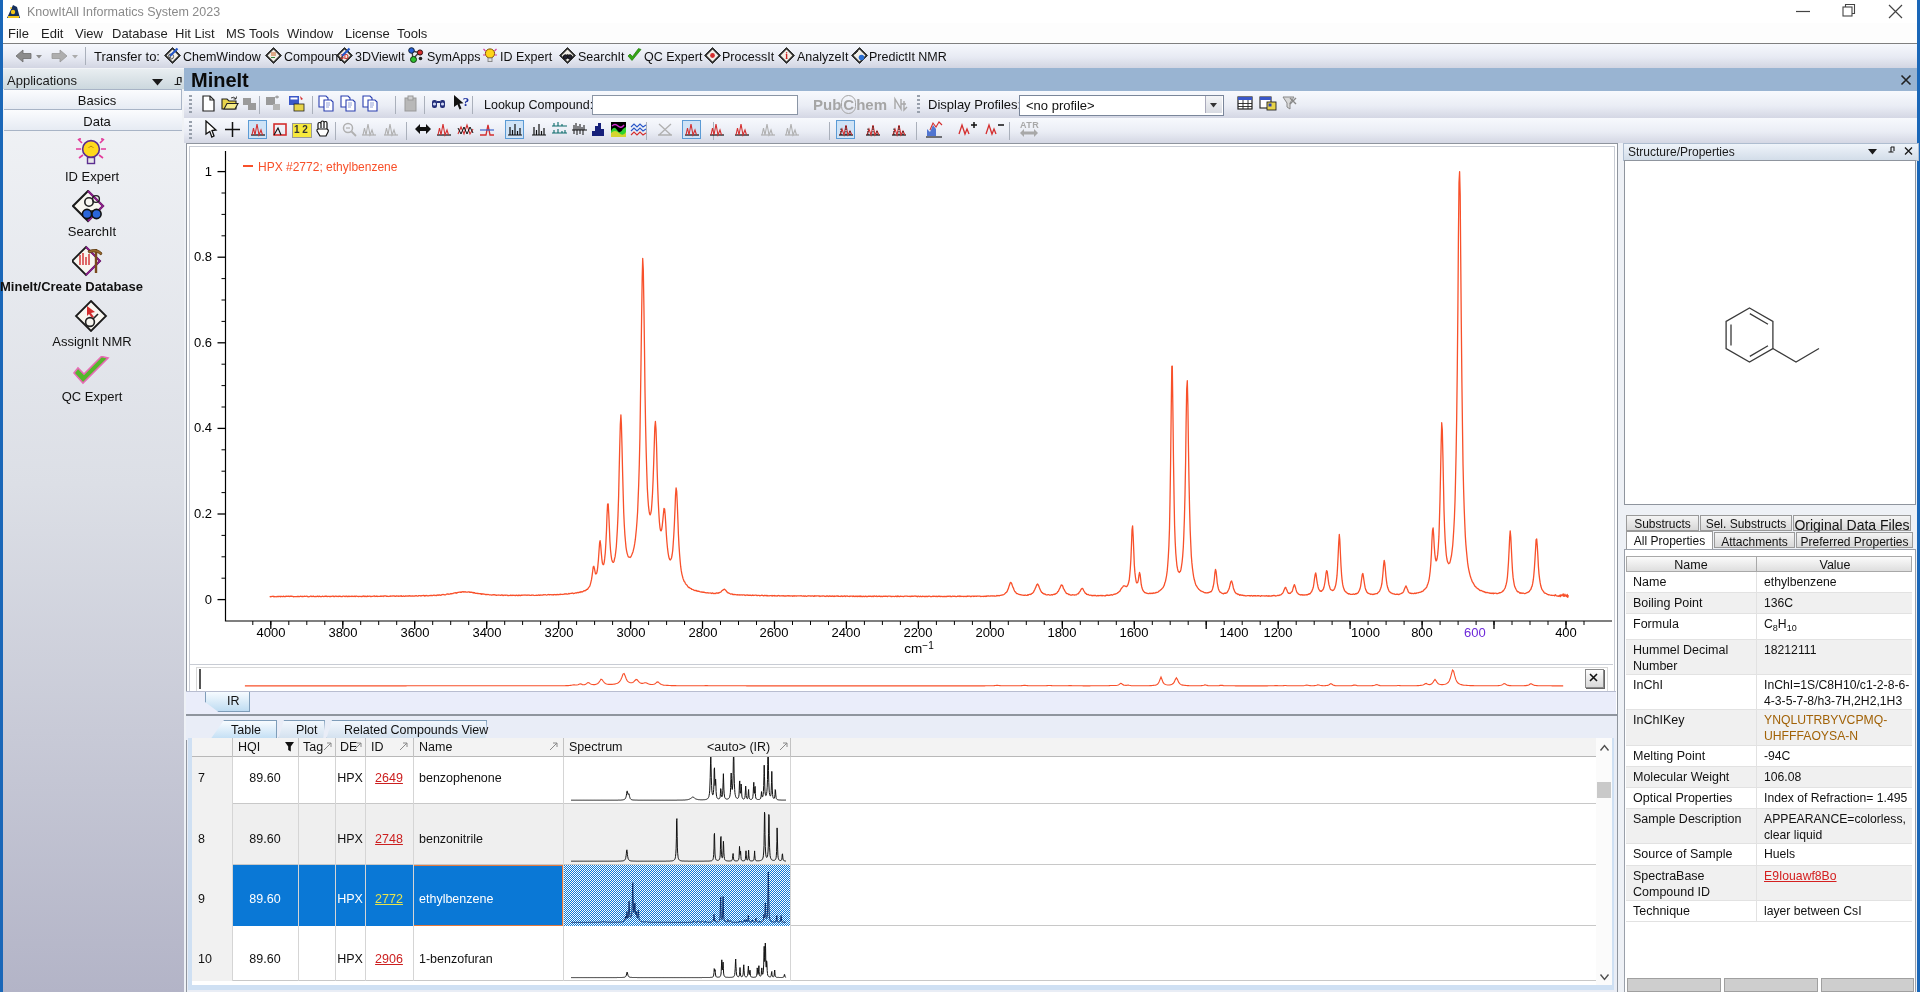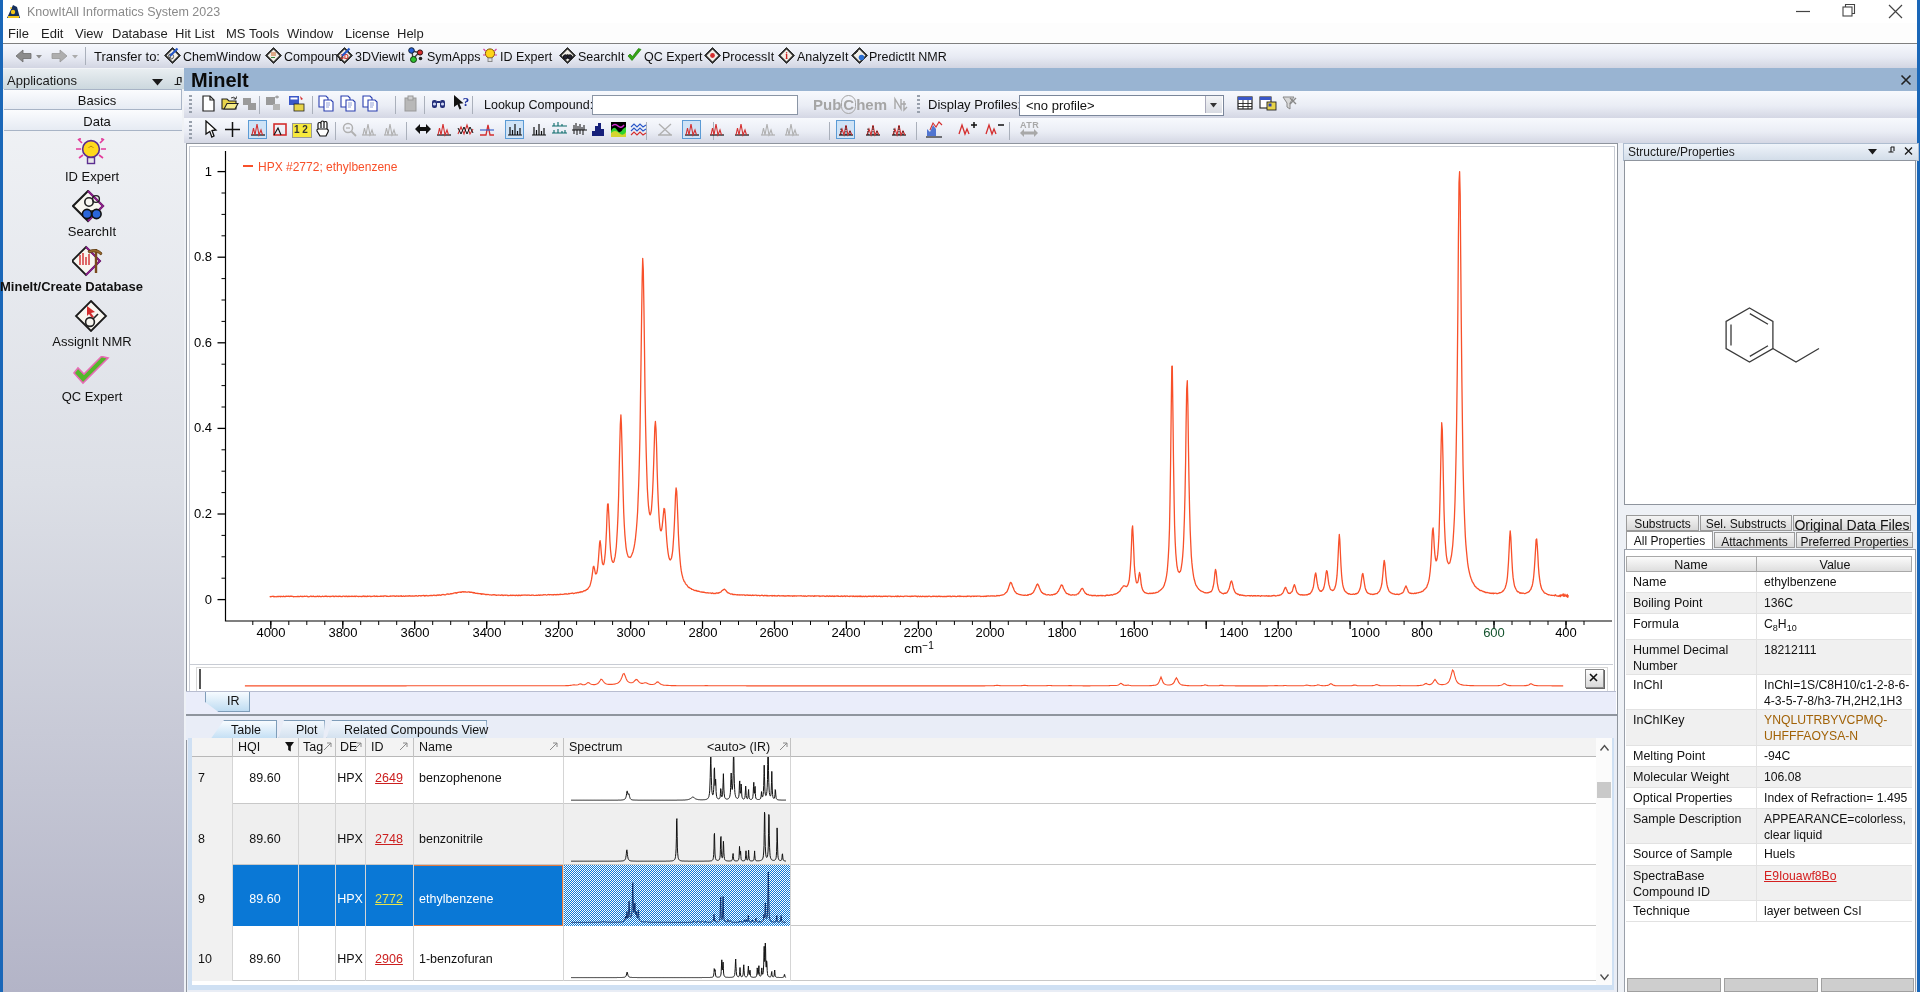--- a/index.html
+++ b/index.html
@@ -30,21 +30,21 @@
 
 <div class="ab" style="left:3px;top:23px;width:1914px;height:20px;background:#fdfdfd;border-bottom:1px solid #7f7f7f;"></div>
 <div class="txt" style="left:8px;top:26px;font-size:13px;color:#1f1f1f;">File</div>
 <div class="txt" style="left:41px;top:26px;font-size:13px;color:#1f1f1f;">Edit</div>
 <div class="txt" style="left:75px;top:26px;font-size:13px;color:#1f1f1f;">View</div>
 <div class="txt" style="left:112px;top:26px;font-size:13px;color:#1f1f1f;">Database</div>
 <div class="txt" style="left:175px;top:26px;font-size:13px;color:#1f1f1f;">Hit List</div>
 <div class="txt" style="left:226px;top:26px;font-size:13px;color:#1f1f1f;">MS Tools</div>
 <div class="txt" style="left:287px;top:26px;font-size:13px;color:#1f1f1f;">Window</div>
 <div class="txt" style="left:345px;top:26px;font-size:13px;color:#1f1f1f;">License</div>
-<div class="txt" style="left:397px;top:26px;font-size:13px;color:#1f1f1f;">Help</div>
+<div class="txt" style="left:397px;top:26px;font-size:13px;color:#1f1f1f;">Tools</div>
 
 <div class="ab" style="left:3px;top:44px;width:1914px;height:24px;
  background:linear-gradient(180deg,#f6f8fd 0%,#e7eaf3 55%,#d2d5e2 100%);border-bottom:1px solid #9aa0ab;"></div>
 <svg class="ab" style="left:14px;top:48px;" width="70" height="16" viewBox="0 0 70 16">
  <path d="M2 8 L9 2 L9 5.5 L17 5.5 L17 10.5 L9 10.5 L9 14 Z" fill="#8c8c8c" stroke="#6d6d6d" stroke-width="0.8"></path>
  <path d="M22 7 L28 7 L25 10.5 Z" fill="#8c8c8c"></path>
  <path d="M53 8 L46 2 L46 5.5 L38 5.5 L38 10.5 L46 10.5 L46 14 Z" fill="#aeaeae" stroke="#979797" stroke-width="0.8"></path>
  <path d="M58 7 L64 7 L61 10.5 Z" fill="#ababab"></path>
 </svg>
 <div class="ab" style="left:85px;top:47px;width:1px;height:18px;background:#aab0bb;"></div>
@@ -554,21 +554,21 @@
 <div class="txt" style="left:744px;top:625px;width:60px;text-align:center;font-size:13px;color:#000;">2600</div>
 <div class="txt" style="left:816px;top:625px;width:60px;text-align:center;font-size:13px;color:#000;">2400</div>
 <div class="txt" style="left:888px;top:625px;width:60px;text-align:center;font-size:13px;color:#000;">2200</div>
 <div class="txt" style="left:960px;top:625px;width:60px;text-align:center;font-size:13px;color:#000;">2000</div>
 <div class="txt" style="left:1032px;top:625px;width:60px;text-align:center;font-size:13px;color:#000;">1800</div>
 <div class="txt" style="left:1104px;top:625px;width:60px;text-align:center;font-size:13px;color:#000;">1600</div>
 <div class="txt" style="left:1204px;top:625px;width:60px;text-align:center;font-size:13px;color:#000;">1400</div>
 <div class="txt" style="left:1248px;top:625px;width:60px;text-align:center;font-size:13px;color:#000;">1200</div>
 <div class="txt" style="left:1320px;top:625px;width:60px;text-align:right;font-size:13px;color:#000;">1000</div>
 <div class="txt" style="left:1392px;top:625px;width:60px;text-align:center;font-size:13px;color:#000;">800</div>
-<div class="txt" style="left:1464px;top:625px;width:60px;text-align:center;font-size:13px;color:#14532d;">600</div>
+<div class="txt" style="left:1464px;top:625px;width:60px;text-align:left;font-size:13px;color:#6d28d9;">600</div>
 <div class="txt" style="left:1536px;top:625px;width:60px;text-align:center;font-size:13px;color:#000;">400</div>
 <div class="txt" style="left:889px;top:640px;width:60px;text-align:center;font-size:13.5px;color:#000;">cm<span style="vertical-align:4px;font-size:10px;">−1</span></div>
 <div class="ab" style="left:243px;top:165px;width:10px;height:2px;background:#f8502a;"></div>
 <div class="txt" style="left:258px;top:160px;font-size:12px;color:#f8502a;">HPX #2772; ethylbenzene</div>
 <svg class="ab" style="left:186px;top:143px;" width="1430" height="570" viewBox="0 0 1430 570">
       <path transform="translate(-186,-143)" d="M269.7 596.4 L270.3 596.8 L270.9 596.6 L271.4 596.7 L272.0 596.3 L272.6 596.3 L273.2 596.2 L273.8 596.8 L274.3 596.5 L274.9 596.8 L275.5 596.7 L276.1 596.5 L276.6 596.8 L277.2 596.7 L277.8 596.4 L278.4 596.4 L278.9 596.7 L279.5 596.4 L280.1 596.3 L280.7 596.8 L281.2 596.3 L281.8 596.3 L282.4 596.6 L283.0 596.7 L283.5 596.1 L284.1 596.6 L284.7 596.7 L285.3 596.7 L285.8 596.2 L286.4 596.4 L287.0 596.2 L287.6 596.3 L288.1 596.4 L288.7 596.1 L289.3 596.5 L289.9 596.4 L290.4 596.2 L291.0 596.4 L291.6 596.2 L292.2 596.4 L292.7 596.3 L293.3 596.8 L293.9 596.6 L294.5 596.6 L295.0 596.7 L295.6 596.6 L296.2 596.7 L296.8 596.6 L297.4 596.4 L297.9 596.5 L298.5 596.5 L299.1 596.6 L299.7 596.6 L300.2 596.1 L300.8 596.3 L301.4 596.4 L302.0 596.7 L302.5 596.3 L303.1 596.7 L303.7 596.5 L304.3 596.1 L304.8 596.3 L305.4 596.4 L306.0 596.3 L306.6 596.2 L307.1 596.2 L307.7 596.6 L308.3 596.8 L308.9 596.6 L309.4 596.6 L310.0 596.6 L310.6 596.1 L311.2 596.2 L311.7 596.6 L312.3 596.3 L312.9 596.5 L313.5 596.1 L314.0 596.5 L314.6 596.6 L315.2 596.6 L315.8 596.4 L316.3 596.6 L316.9 596.4 L317.5 596.1 L318.1 596.5 L318.7 596.6 L319.2 596.1 L319.8 596.4 L320.4 596.7 L321.0 596.7 L321.5 596.7 L322.1 596.3 L322.7 596.2 L323.3 596.5 L323.8 596.7 L324.4 596.5 L325.0 596.1 L325.6 596.4 L326.1 596.1 L326.7 596.2 L327.3 596.7 L327.9 596.3 L328.4 596.3 L329.0 596.4 L329.6 596.6 L330.2 596.3 L330.7 596.7 L331.3 596.4 L331.9 596.4 L332.5 596.1 L333.0 596.1 L333.6 596.6 L334.2 596.4 L334.8 596.6 L335.3 596.1 L335.9 596.1 L336.5 596.5 L337.1 596.3 L337.6 596.3 L338.2 596.6 L338.8 596.2 L339.4 596.4 L339.9 596.2 L340.5 596.4 L341.1 596.7 L341.7 596.5 L342.3 596.7 L342.8 596.1 L343.4 596.1 L344.0 596.1 L344.6 596.5 L345.1 596.7 L345.7 596.1 L346.3 596.1 L346.9 596.6 L347.4 596.4 L348.0 596.7 L348.6 596.2 L349.2 596.2 L349.7 596.6 L350.3 596.4 L350.9 596.3 L351.5 596.5 L352.0 596.1 L352.6 596.4 L353.2 596.5 L353.8 596.3 L354.3 596.2 L354.9 596.5 L355.5 596.5 L356.1 596.0 L356.6 596.2 L357.2 596.4 L357.8 596.3 L358.4 596.6 L358.9 596.5 L359.5 596.4 L360.1 596.3 L360.7 596.5 L361.2 596.5 L361.8 596.6 L362.4 596.2 L363.0 596.5 L363.6 596.0 L364.1 596.1 L364.7 596.6 L365.3 596.5 L365.9 596.2 L366.4 596.5 L367.0 596.6 L367.6 596.0 L368.2 596.3 L368.7 596.3 L369.3 596.1 L369.9 596.1 L370.5 596.5 L371.0 596.6 L371.6 596.3 L372.2 596.3 L372.8 596.3 L373.3 596.1 L373.9 596.2 L374.5 595.9 L375.1 596.5 L375.6 596.3 L376.2 596.4 L376.8 596.0 L377.4 596.4 L377.9 596.5 L378.5 596.3 L379.1 596.3 L379.7 596.4 L380.2 596.4 L380.8 596.0 L381.4 596.3 L382.0 596.0 L382.5 596.2 L383.1 596.5 L383.7 595.9 L384.3 596.0 L384.8 595.9 L385.4 595.9 L386.0 596.0 L386.6 596.4 L387.2 596.2 L387.7 596.4 L388.3 596.3 L388.9 596.5 L389.5 596.3 L390.0 595.9 L390.6 596.3 L391.2 596.0 L391.8 596.2 L392.3 596.2 L392.9 595.9 L393.5 595.8 L394.1 596.1 L394.6 596.0 L395.2 596.4 L395.8 596.3 L396.4 595.8 L396.9 596.1 L397.5 596.1 L398.1 596.0 L398.7 596.4 L399.2 596.1 L399.8 596.1 L400.4 595.9 L401.0 596.3 L401.5 595.8 L402.1 596.4 L402.7 596.3 L403.3 596.0 L403.8 596.0 L404.4 596.3 L405.0 596.3 L405.6 595.8 L406.1 596.2 L406.7 596.0 L407.3 596.0 L407.9 596.1 L408.5 596.0 L409.0 596.0 L409.6 595.7 L410.2 596.2 L410.8 595.8 L411.3 596.2 L411.9 596.0 L412.5 595.9 L413.1 596.1 L413.6 596.1 L414.2 595.8 L414.8 596.2 L415.4 596.0 L415.9 595.6 L416.5 595.6 L417.1 596.2 L417.7 596.1 L418.2 596.0 L418.8 595.6 L419.4 595.6 L420.0 595.6 L420.5 595.9 L421.1 596.0 L421.7 595.6 L422.3 595.6 L422.8 595.7 L423.4 595.4 L424.0 595.6 L424.6 596.1 L425.1 595.5 L425.7 595.8 L426.3 595.6 L426.9 595.4 L427.4 595.9 L428.0 595.9 L428.6 595.9 L429.2 595.5 L429.7 595.7 L430.3 595.5 L430.9 595.4 L431.5 595.7 L432.1 595.4 L432.6 595.6 L433.2 595.4 L433.8 595.1 L434.4 595.1 L434.9 595.6 L435.5 595.3 L436.1 595.4 L436.7 595.6 L437.2 595.0 L437.8 595.1 L438.4 595.3 L439.0 594.9 L439.5 595.0 L440.1 595.0 L440.7 595.3 L441.3 595.2 L441.8 594.6 L442.4 594.5 L443.0 594.7 L443.6 594.5 L444.1 594.6 L444.7 594.8 L445.3 594.8 L445.9 594.6 L446.4 594.1 L447.0 594.1 L447.6 594.0 L448.2 593.9 L448.7 594.3 L449.3 594.2 L449.9 594.2 L450.5 593.7 L451.0 593.5 L451.6 593.8 L452.2 593.5 L452.8 593.7 L453.4 593.1 L453.9 593.1 L454.5 592.9 L455.1 592.9 L455.7 592.7 L456.2 593.2 L456.8 592.6 L457.4 592.8 L458.0 592.3 L458.5 592.3 L459.1 592.2 L459.7 592.1 L460.3 592.4 L460.8 592.0 L461.4 592.4 L462.0 591.8 L462.6 591.7 L463.1 592.1 L463.7 591.7 L464.3 591.9 L464.9 592.0 L465.4 591.7 L466.0 592.1 L466.6 592.2 L467.2 592.2 L467.7 592.1 L468.3 591.8 L468.9 591.8 L469.5 592.3 L470.0 592.1 L470.6 592.4 L471.2 592.1 L471.8 592.4 L472.3 592.3 L472.9 592.9 L473.5 592.4 L474.1 593.1 L474.7 592.6 L475.2 593.2 L475.8 593.4 L476.4 593.3 L477.0 593.2 L477.5 593.5 L478.1 593.4 L478.7 593.6 L479.3 593.7 L479.8 593.7 L480.4 594.0 L481.0 593.7 L481.6 594.3 L482.1 593.7 L482.7 594.1 L483.3 594.0 L483.9 594.1 L484.4 594.2 L485.0 594.4 L485.6 594.7 L486.2 594.3 L486.7 594.6 L487.3 594.7 L487.9 594.3 L488.5 594.5 L489.0 594.8 L489.6 594.8 L490.2 594.8 L490.8 594.8 L491.3 595.0 L491.9 595.1 L492.5 594.9 L493.1 594.6 L493.6 594.8 L494.2 594.7 L494.8 594.9 L495.4 595.1 L495.9 595.0 L496.5 595.4 L497.1 595.2 L497.7 595.1 L498.3 595.1 L498.8 595.0 L499.4 595.2 L500.0 595.2 L500.6 595.4 L501.1 595.2 L501.7 594.9 L502.3 595.0 L502.9 595.5 L503.4 595.5 L504.0 595.2 L504.6 595.2 L505.2 595.4 L505.7 595.1 L506.3 595.1 L506.9 595.2 L507.5 595.5 L508.0 595.5 L508.6 595.6 L509.2 595.5 L509.8 595.3 L510.3 595.1 L510.9 595.6 L511.5 595.4 L512.1 595.2 L512.6 595.5 L513.2 595.2 L513.8 595.3 L514.4 595.5 L514.9 595.2 L515.5 595.7 L516.1 595.2 L516.7 595.2 L517.2 595.6 L517.8 595.4 L518.4 595.6 L519.0 595.0 L519.6 595.3 L520.1 595.6 L520.7 595.5 L521.3 595.1 L521.9 595.4 L522.4 595.1 L523.0 595.2 L523.6 595.0 L524.2 595.2 L524.7 595.0 L525.3 595.0 L525.9 595.2 L526.5 595.1 L527.0 595.3 L527.6 595.0 L528.2 595.2 L528.8 595.0 L529.3 595.1 L529.9 595.3 L530.5 595.4 L531.1 595.4 L531.6 595.1 L532.2 595.0 L532.8 595.2 L533.4 595.1 L533.9 595.3 L534.5 595.5 L535.1 595.3 L535.7 595.3 L536.2 595.3 L536.8 595.1 L537.4 595.4 L538.0 595.3 L538.5 595.0 L539.1 594.9 L539.7 595.4 L540.3 595.1 L540.8 595.0 L541.4 595.1 L542.0 595.2 L542.6 595.1 L543.2 594.7 L543.7 594.9 L544.3 594.8 L544.9 594.7 L545.5 594.7 L546.0 595.0 L546.6 595.2 L547.2 595.0 L547.8 594.7 L548.3 594.6 L548.9 594.5 L549.5 594.9 L550.1 594.6 L550.6 594.7 L551.2 594.7 L551.8 594.9 L552.4 594.9 L552.9 594.7 L553.5 595.0 L554.1 594.7 L554.7 594.5 L555.2 594.6 L555.8 594.8 L556.4 594.5 L557.0 594.8 L557.5 594.4 L558.1 594.8 L558.7 594.5 L559.3 594.3 L559.8 594.7 L560.4 594.2 L561.0 594.5 L561.6 594.3 L562.1 594.5 L562.7 594.3 L563.3 594.3 L563.9 594.2 L564.5 593.9 L565.0 594.1 L565.6 593.8 L566.2 593.7 L566.8 594.1 L567.3 594.1 L567.9 594.1 L568.5 593.7 L569.1 593.4 L569.6 593.8 L570.2 593.5 L570.8 593.3 L571.4 593.4 L571.9 593.2 L572.5 593.0 L573.1 593.5 L573.7 593.5 L574.2 593.4 L574.8 593.3 L575.4 592.9 L576.0 592.9 L576.5 593.0 L577.1 592.6 L577.7 592.5 L578.3 592.8 L578.8 592.4 L579.4 592.1 L580.0 592.5 L580.6 591.9 L581.1 591.6 L581.7 592.1 L582.3 591.9 L582.9 591.6 L583.4 591.1 L584.0 590.7 L584.6 590.9 L585.2 590.4 L585.7 590.6 L586.3 589.8 L586.9 589.4 L587.5 589.3 L588.1 588.3 L588.6 587.6 L589.2 586.9 L589.8 586.1 L590.4 584.1 L590.9 582.2 L591.5 579.7 L592.1 575.7 L592.7 571.1 L593.2 567.0 L593.8 566.3 L594.4 568.4 L595.0 571.5 L595.5 573.9 L596.1 573.8 L596.7 573.1 L597.3 570.5 L597.8 566.3 L598.4 560.0 L599.0 551.2 L599.6 542.7 L600.1 540.6 L600.7 545.1 L601.3 552.9 L601.9 559.3 L602.4 563.2 L603.0 564.6 L603.6 564.7 L604.2 562.3 L604.7 558.4 L605.3 552.6 L605.9 542.7 L606.5 530.3 L607.0 515.4 L607.6 504.1 L608.2 503.9 L608.8 514.7 L609.4 528.3 L609.9 541.0 L610.5 549.8 L611.1 555.3 L611.7 559.4 L612.2 561.1 L612.8 562.2 L613.4 562.4 L614.0 561.5 L614.5 559.0 L615.1 556.7 L615.7 552.2 L616.3 546.8 L616.8 539.0 L617.4 528.9 L618.0 515.2 L618.6 497.0 L619.1 473.7 L619.7 448.0 L620.3 424.9 L620.9 414.9 L621.4 424.2 L622.0 446.3 L622.6 472.0 L623.2 494.4 L623.7 512.0 L624.3 525.0 L624.9 534.9 L625.5 541.7 L626.0 547.1 L626.6 550.8 L627.2 553.6 L627.8 555.4 L628.3 556.7 L628.9 557.1 L629.5 557.2 L630.1 557.5 L630.6 557.1 L631.2 556.1 L631.8 554.8 L632.4 553.2 L633.0 551.7 L633.5 549.7 L634.1 547.1 L634.7 543.7 L635.3 539.7 L635.8 534.9 L636.4 529.0 L637.0 521.2 L637.6 512.0 L638.1 499.6 L638.7 484.5 L639.3 464.3 L639.9 438.6 L640.4 404.5 L641.0 363.5 L641.6 317.5 L642.2 277.6 L642.7 258.4 L643.3 269.6 L643.9 305.2 L644.5 349.8 L645.0 391.1 L645.6 425.9 L646.2 452.3 L646.8 472.6 L647.3 487.6 L647.9 498.1 L648.5 506.2 L649.1 511.2 L649.6 513.9 L650.2 514.9 L650.8 513.2 L651.4 510.1 L651.9 503.3 L652.5 493.7 L653.1 480.0 L653.7 463.1 L654.3 443.6 L654.8 427.5 L655.4 421.5 L656.0 429.0 L656.6 446.9 L657.1 468.4 L657.7 487.3 L658.3 502.6 L658.9 514.0 L659.4 522.0 L660.0 527.8 L660.6 530.6 L661.2 530.8 L661.7 529.3 L662.3 525.3 L662.9 519.4 L663.5 513.0 L664.0 508.4 L664.6 508.9 L665.2 515.3 L665.8 524.5 L666.3 533.6 L666.9 541.7 L667.5 548.2 L668.1 552.8 L668.6 556.0 L669.2 558.3 L669.8 559.7 L670.4 560.0 L670.9 559.2 L671.5 558.0 L672.1 555.0 L672.7 550.6 L673.2 544.0 L673.8 535.0 L674.4 523.6 L675.0 509.3 L675.5 495.6 L676.1 487.9 L676.7 491.4 L677.3 504.0 L677.9 519.8 L678.4 533.9 L679.0 545.6 L679.6 554.4 L680.2 561.5 L680.7 566.7 L681.3 570.9 L681.9 574.1 L682.5 576.3 L683.0 578.4 L683.6 580.1 L684.2 581.6 L684.8 582.1 L685.3 583.2 L685.9 584.3 L686.5 584.7 L687.1 585.4 L687.6 586.2 L688.2 587.0 L688.8 587.6 L689.4 587.5 L689.9 588.1 L690.5 588.3 L691.1 588.5 L691.7 589.3 L692.2 589.3 L692.8 589.5 L693.4 589.8 L694.0 590.3 L694.5 590.3 L695.1 590.6 L695.7 590.5 L696.3 590.5 L696.8 591.1 L697.4 591.0 L698.0 591.4 L698.6 591.1 L699.2 591.3 L699.7 591.6 L700.3 591.8 L700.9 592.0 L701.5 592.1 L702.0 591.8 L702.6 592.3 L703.2 592.3 L703.8 592.0 L704.3 592.4 L704.9 592.5 L705.5 592.7 L706.1 592.9 L706.6 592.9 L707.2 592.7 L707.8 592.8 L708.4 592.8 L708.9 593.2 L709.5 593.0 L710.1 592.8 L710.7 593.2 L711.2 593.1 L711.8 593.5 L712.4 592.9 L713.0 593.2 L713.5 593.5 L714.1 593.6 L714.7 593.3 L715.3 593.3 L715.8 593.6 L716.4 592.9 L717.0 592.9 L717.6 593.2 L718.1 593.3 L718.7 592.7 L719.3 592.8 L719.9 592.4 L720.5 592.2 L721.0 592.0 L721.6 591.1 L722.2 590.4 L722.8 590.3 L723.3 589.6 L723.9 589.4 L724.5 589.1 L725.1 589.8 L725.6 590.2 L726.2 590.9 L726.8 591.9 L727.4 592.1 L727.9 592.8 L728.5 592.8 L729.1 593.4 L729.7 593.4 L730.2 593.9 L730.8 594.1 L731.4 594.0 L732.0 593.8 L732.5 594.3 L733.1 594.6 L733.7 594.4 L734.3 594.6 L734.8 594.5 L735.4 594.6 L736.0 594.7 L736.6 594.8 L737.1 595.0 L737.7 594.7 L738.3 594.8 L738.9 595.0 L739.4 594.7 L740.0 595.2 L740.6 594.8 L741.2 594.8 L741.7 594.8 L742.3 595.1 L742.9 594.9 L743.5 594.9 L744.1 594.8 L744.6 595.1 L745.2 595.5 L745.8 595.2 L746.4 595.1 L746.9 595.0 L747.5 595.0 L748.1 595.3 L748.7 595.2 L749.2 595.3 L749.8 595.1 L750.4 595.4 L751.0 595.2 L751.5 595.6 L752.1 595.4 L752.7 595.0 L753.3 595.5 L753.8 595.3 L754.4 595.3 L755.0 595.2 L755.6 595.2 L756.1 595.2 L756.7 595.5 L757.3 595.6 L757.9 595.3 L758.4 595.3 L759.0 595.3 L759.6 595.8 L760.2 595.8 L760.7 595.5 L761.3 595.3 L761.9 595.2 L762.5 595.4 L763.0 595.6 L763.6 595.9 L764.2 595.5 L764.8 595.4 L765.4 595.7 L765.9 595.5 L766.5 595.4 L767.1 596.0 L767.7 595.5 L768.2 595.8 L768.8 595.8 L769.4 595.9 L770.0 595.7 L770.5 595.7 L771.1 595.5 L771.7 595.9 L772.3 596.0 L772.8 595.5 L773.4 595.7 L774.0 595.9 L774.6 595.5 L775.1 596.0 L775.7 595.8 L776.3 595.9 L776.9 596.0 L777.4 596.1 L778.0 595.6 L778.6 595.5 L779.2 595.7 L779.7 596.1 L780.3 595.9 L780.9 595.9 L781.5 595.8 L782.0 595.7 L782.6 595.9 L783.2 596.0 L783.8 595.6 L784.3 596.1 L784.9 596.0 L785.5 595.9 L786.1 596.1 L786.6 595.8 L787.2 595.8 L787.8 595.6 L788.4 596.0 L789.0 595.6 L789.5 595.8 L790.1 596.1 L790.7 595.9 L791.3 595.8 L791.8 595.8 L792.4 596.3 L793.0 595.9 L793.6 596.0 L794.1 595.7 L794.7 596.1 L795.3 595.8 L795.9 595.9 L796.4 596.1 L797.0 595.9 L797.6 595.9 L798.2 595.9 L798.7 595.8 L799.3 595.9 L799.9 595.8 L800.5 595.9 L801.0 595.7 L801.6 595.9 L802.2 596.1 L802.8 596.1 L803.3 596.0 L803.9 595.9 L804.5 596.3 L805.1 596.2 L805.6 595.9 L806.2 596.3 L806.8 596.3 L807.4 596.0 L807.9 595.7 L808.5 596.0 L809.1 595.8 L809.7 595.8 L810.3 596.2 L810.8 595.9 L811.4 596.1 L812.0 595.9 L812.6 595.9 L813.1 596.2 L813.7 596.4 L814.3 595.8 L814.9 596.3 L815.4 595.8 L816.0 595.9 L816.6 596.0 L817.2 595.8 L817.7 595.8 L818.3 595.9 L818.9 596.2 L819.5 595.9 L820.0 596.5 L820.6 596.1 L821.2 596.2 L821.8 596.0 L822.3 596.0 L822.9 596.1 L823.5 595.9 L824.1 595.8 L824.6 596.4 L825.2 596.3 L825.8 596.5 L826.4 595.9 L826.9 596.1 L827.5 595.9 L828.1 596.3 L828.7 596.5 L829.2 595.9 L829.8 595.9 L830.4 596.3 L831.0 596.2 L831.5 596.4 L832.1 595.9 L832.7 596.3 L833.3 596.2 L833.9 596.5 L834.4 595.9 L835.0 596.4 L835.6 596.2 L836.2 596.1 L836.7 596.0 L837.3 595.9 L837.9 596.3 L838.5 596.0 L839.0 596.4 L839.6 596.3 L840.2 596.5 L840.8 596.2 L841.3 596.3 L841.9 595.9 L842.5 596.5 L843.1 596.3 L843.6 596.3 L844.2 595.9 L844.8 596.0 L845.4 596.5 L845.9 596.1 L846.5 596.2 L847.1 595.9 L847.7 596.3 L848.2 596.3 L848.8 596.4 L849.4 596.5 L850.0 596.0 L850.5 596.3 L851.1 596.1 L851.7 596.1 L852.3 596.2 L852.8 596.6 L853.4 596.0 L854.0 596.4 L854.6 596.5 L855.2 596.2 L855.7 596.5 L856.3 596.1 L856.9 596.5 L857.5 596.5 L858.0 596.0 L858.6 596.4 L859.2 596.5 L859.8 596.0 L860.3 596.6 L860.9 596.0 L861.5 596.5 L862.1 596.5 L862.6 596.4 L863.2 596.5 L863.8 596.2 L864.4 596.6 L864.9 596.6 L865.5 596.1 L866.1 596.5 L866.7 596.4 L867.2 596.5 L867.8 596.6 L868.4 596.1 L869.0 596.3 L869.5 596.1 L870.1 596.3 L870.7 596.1 L871.3 596.3 L871.8 596.6 L872.4 596.3 L873.0 596.0 L873.6 596.6 L874.1 596.1 L874.7 596.0 L875.3 596.3 L875.9 596.3 L876.4 596.0 L877.0 596.6 L877.6 596.3 L878.2 596.4 L878.8 596.2 L879.3 596.3 L879.9 596.0 L880.5 596.6 L881.1 596.6 L881.6 596.2 L882.2 596.6 L882.8 596.5 L883.4 596.2 L883.9 596.3 L884.5 596.4 L885.1 596.0 L885.7 596.3 L886.2 596.3 L886.8 596.2 L887.4 596.6 L888.0 596.2 L888.5 596.1 L889.1 596.2 L889.7 596.1 L890.3 596.2 L890.8 596.5 L891.4 596.4 L892.0 596.5 L892.6 596.4 L893.1 596.4 L893.7 596.4 L894.3 596.6 L894.9 596.4 L895.4 596.2 L896.0 596.4 L896.6 596.6 L897.2 596.0 L897.7 596.6 L898.3 596.1 L898.9 596.6 L899.5 596.6 L900.1 596.2 L900.6 596.1 L901.2 596.3 L901.8 596.3 L902.4 596.3 L902.9 596.5 L903.5 596.6 L904.1 596.4 L904.7 596.2 L905.2 596.2 L905.8 596.1 L906.4 596.2 L907.0 596.0 L907.5 596.3 L908.1 596.4 L908.7 596.3 L909.3 596.5 L909.8 596.2 L910.4 596.5 L911.0 596.6 L911.6 596.1 L912.1 596.4 L912.7 596.2 L913.3 596.3 L913.9 596.1 L914.4 596.1 L915.0 596.0 L915.6 596.1 L916.2 596.3 L916.7 596.2 L917.3 596.7 L917.9 596.1 L918.5 596.1 L919.0 596.5 L919.6 596.6 L920.2 596.2 L920.8 596.5 L921.4 596.5 L921.9 596.7 L922.5 596.1 L923.1 596.3 L923.7 596.4 L924.2 596.6 L924.8 596.3 L925.4 596.7 L926.0 596.2 L926.5 596.5 L927.1 596.4 L927.7 596.5 L928.3 596.4 L928.8 596.2 L929.4 596.2 L930.0 596.3 L930.6 596.6 L931.1 596.7 L931.7 596.6 L932.3 596.3 L932.9 596.2 L933.4 596.5 L934.0 596.2 L934.6 596.4 L935.2 596.4 L935.7 596.5 L936.3 596.2 L936.9 596.6 L937.5 596.4 L938.0 596.5 L938.6 596.2 L939.2 596.4 L939.8 596.2 L940.3 596.7 L940.9 596.4 L941.5 596.3 L942.1 596.7 L942.6 596.5 L943.2 596.5 L943.8 596.6 L944.4 596.5 L945.0 596.5 L945.5 596.7 L946.1 596.2 L946.7 596.6 L947.3 596.4 L947.8 596.2 L948.4 596.3 L949.0 596.1 L949.6 596.1 L950.1 596.6 L950.7 596.1 L951.3 596.7 L951.9 596.7 L952.4 596.1 L953.0 596.1 L953.6 596.3 L954.2 596.3 L954.7 596.2 L955.3 596.4 L955.9 596.6 L956.5 596.7 L957.0 596.5 L957.6 596.1 L958.2 596.3 L958.8 596.1 L959.3 596.0 L959.9 596.6 L960.5 596.1 L961.1 596.5 L961.6 596.3 L962.2 596.3 L962.8 596.4 L963.4 596.5 L963.9 596.4 L964.5 596.4 L965.1 596.5 L965.7 596.3 L966.3 596.6 L966.8 596.3 L967.4 596.0 L968.0 596.4 L968.6 596.2 L969.1 596.1 L969.7 596.1 L970.3 596.5 L970.9 596.5 L971.4 596.5 L972.0 596.2 L972.6 596.1 L973.2 596.2 L973.7 596.5 L974.3 596.1 L974.9 596.3 L975.5 596.1 L976.0 596.1 L976.6 596.3 L977.2 596.0 L977.8 596.2 L978.3 596.2 L978.9 596.2 L979.5 596.0 L980.1 596.2 L980.6 596.5 L981.2 596.5 L981.8 596.3 L982.4 596.4 L982.9 596.4 L983.5 596.5 L984.1 596.2 L984.7 596.3 L985.2 596.2 L985.8 596.5 L986.4 595.9 L987.0 596.4 L987.5 595.9 L988.1 595.9 L988.7 596.0 L989.3 596.1 L989.9 596.1 L990.4 596.0 L991.0 595.9 L991.6 595.8 L992.2 596.1 L992.7 595.8 L993.3 595.9 L993.9 596.1 L994.5 595.9 L995.0 596.1 L995.6 596.2 L996.2 596.1 L996.8 595.5 L997.3 595.8 L997.9 595.5 L998.5 595.6 L999.1 595.8 L999.6 595.6 L1000.2 595.4 L1000.8 595.3 L1001.4 595.1 L1001.9 595.2 L1002.5 594.9 L1003.1 594.8 L1003.7 594.5 L1004.2 594.2 L1004.8 593.7 L1005.4 593.1 L1006.0 592.6 L1006.5 592.3 L1007.1 591.4 L1007.7 589.9 L1008.3 588.8 L1008.8 586.9 L1009.4 585.2 L1010.0 583.4 L1010.6 582.4 L1011.2 582.8 L1011.7 583.6 L1012.3 585.5 L1012.9 587.1 L1013.5 588.3 L1014.0 589.8 L1014.6 591.1 L1015.2 591.9 L1015.8 592.3 L1016.3 593.3 L1016.9 593.7 L1017.5 593.7 L1018.1 594.0 L1018.6 594.3 L1019.2 594.4 L1019.8 594.6 L1020.4 594.7 L1020.9 594.9 L1021.5 594.9 L1022.1 595.1 L1022.7 595.2 L1023.2 595.2 L1023.8 595.4 L1024.4 595.4 L1025.0 594.9 L1025.5 595.1 L1026.1 595.3 L1026.7 595.3 L1027.3 595.3 L1027.8 594.7 L1028.4 595.1 L1029.0 594.5 L1029.6 594.3 L1030.1 594.1 L1030.7 594.5 L1031.3 594.0 L1031.9 593.3 L1032.4 593.3 L1033.0 592.6 L1033.6 592.0 L1034.2 590.6 L1034.8 589.5 L1035.3 588.2 L1035.9 587.1 L1036.5 585.4 L1037.1 584.4 L1037.6 584.0 L1038.2 584.9 L1038.8 586.1 L1039.4 587.7 L1039.9 588.9 L1040.5 590.3 L1041.1 591.3 L1041.7 592.3 L1042.2 592.5 L1042.8 593.3 L1043.4 593.4 L1044.0 594.1 L1044.5 593.9 L1045.1 594.1 L1045.7 594.6 L1046.3 594.8 L1046.8 594.9 L1047.4 594.8 L1048.0 594.6 L1048.6 594.7 L1049.1 594.8 L1049.7 595.2 L1050.3 595.1 L1050.9 594.9 L1051.4 594.7 L1052.0 594.8 L1052.6 595.0 L1053.2 594.4 L1053.7 594.3 L1054.3 594.5 L1054.9 594.0 L1055.5 594.0 L1056.1 593.3 L1056.6 593.4 L1057.2 592.6 L1057.8 591.6 L1058.4 591.2 L1058.9 590.0 L1059.5 588.8 L1060.1 587.6 L1060.7 586.2 L1061.2 585.0 L1061.8 585.1 L1062.4 585.3 L1063.0 587.0 L1063.5 588.7 L1064.1 589.4 L1064.7 590.6 L1065.3 591.6 L1065.8 592.3 L1066.4 593.3 L1067.0 593.6 L1067.6 593.6 L1068.1 594.0 L1068.7 594.6 L1069.3 594.4 L1069.9 594.7 L1070.4 595.1 L1071.0 595.1 L1071.6 595.1 L1072.2 594.7 L1072.7 594.9 L1073.3 594.8 L1073.9 594.9 L1074.5 595.1 L1075.0 594.9 L1075.6 594.8 L1076.2 594.9 L1076.8 594.4 L1077.3 593.9 L1077.9 593.8 L1078.5 593.6 L1079.1 592.4 L1079.7 591.8 L1080.2 591.2 L1080.8 589.8 L1081.4 589.0 L1082.0 588.5 L1082.5 588.5 L1083.1 589.2 L1083.7 590.6 L1084.3 591.5 L1084.8 592.3 L1085.4 593.4 L1086.0 593.3 L1086.6 594.4 L1087.1 594.4 L1087.7 594.6 L1088.3 594.5 L1088.9 595.0 L1089.4 595.2 L1090.0 595.3 L1090.6 595.2 L1091.2 595.1 L1091.7 595.6 L1092.3 595.8 L1092.9 595.3 L1093.5 595.7 L1094.0 595.4 L1094.6 595.5 L1095.2 595.4 L1095.8 595.5 L1096.3 595.8 L1096.9 596.0 L1097.5 595.6 L1098.1 595.4 L1098.6 595.9 L1099.2 595.5 L1099.8 595.7 L1100.4 595.5 L1101.0 595.5 L1101.5 595.4 L1102.1 595.9 L1102.7 595.4 L1103.3 595.6 L1103.8 595.7 L1104.4 595.8 L1105.0 595.7 L1105.6 595.8 L1106.1 595.1 L1106.7 595.4 L1107.3 595.0 L1107.9 595.3 L1108.4 595.5 L1109.0 595.1 L1109.6 595.4 L1110.2 595.2 L1110.7 594.9 L1111.3 594.7 L1111.9 595.0 L1112.5 595.1 L1113.0 594.8 L1113.6 594.3 L1114.2 594.3 L1114.8 594.0 L1115.3 594.2 L1115.9 593.6 L1116.5 593.6 L1117.1 593.3 L1117.6 592.7 L1118.2 592.6 L1118.8 591.9 L1119.4 591.4 L1119.9 591.1 L1120.5 590.0 L1121.1 588.9 L1121.7 588.1 L1122.3 587.4 L1122.8 586.8 L1123.4 585.9 L1124.0 585.9 L1124.6 585.9 L1125.1 586.2 L1125.7 586.3 L1126.3 586.6 L1126.9 586.6 L1127.4 585.5 L1128.0 584.7 L1128.6 582.5 L1129.2 580.2 L1129.7 575.4 L1130.3 568.7 L1130.9 559.1 L1131.5 544.4 L1132.0 530.1 L1132.6 525.8 L1133.2 536.6 L1133.8 551.7 L1134.3 564.5 L1134.9 572.4 L1135.5 577.5 L1136.1 581.2 L1136.6 582.9 L1137.2 582.8 L1137.8 582.2 L1138.4 579.8 L1138.9 575.6 L1139.5 572.5 L1140.1 574.4 L1140.7 579.3 L1141.2 584.2 L1141.8 587.0 L1142.4 589.0 L1143.0 590.4 L1143.5 591.3 L1144.1 591.8 L1144.7 592.5 L1145.3 592.9 L1145.9 592.7 L1146.4 593.1 L1147.0 593.3 L1147.6 593.3 L1148.2 593.6 L1148.7 593.6 L1149.3 593.5 L1149.9 593.2 L1150.5 593.6 L1151.0 593.2 L1151.6 593.4 L1152.2 593.6 L1152.8 593.1 L1153.3 593.3 L1153.9 592.9 L1154.5 593.1 L1155.1 593.2 L1155.6 592.6 L1156.2 592.4 L1156.8 592.5 L1157.4 592.3 L1157.9 592.2 L1158.5 591.6 L1159.1 591.1 L1159.7 590.7 L1160.2 590.4 L1160.8 589.8 L1161.4 589.4 L1162.0 588.7 L1162.5 588.1 L1163.1 587.5 L1163.7 586.3 L1164.3 585.1 L1164.8 583.0 L1165.4 581.5 L1166.0 578.6 L1166.6 575.5 L1167.2 570.9 L1167.7 565.2 L1168.3 557.0 L1168.9 545.6 L1169.5 528.2 L1170.0 501.5 L1170.6 462.7 L1171.2 411.4 L1171.8 366.4 L1172.3 366.1 L1172.9 410.9 L1173.5 461.2 L1174.1 499.8 L1174.6 525.5 L1175.2 542.0 L1175.8 553.3 L1176.4 560.3 L1176.9 565.3 L1177.5 568.7 L1178.1 571.1 L1178.7 571.7 L1179.2 572.5 L1179.8 571.8 L1180.4 571.2 L1181.0 569.2 L1181.5 566.2 L1182.1 562.0 L1182.7 555.9 L1183.3 547.3 L1183.8 535.7 L1184.4 518.5 L1185.0 494.7 L1185.6 462.2 L1186.1 423.4 L1186.7 389.1 L1187.3 380.7 L1187.9 405.1 L1188.4 444.3 L1189.0 481.1 L1189.6 509.6 L1190.2 530.4 L1190.8 544.5 L1191.3 555.5 L1191.9 562.9 L1192.5 568.6 L1193.1 573.1 L1193.6 576.4 L1194.2 579.3 L1194.8 581.3 L1195.4 583.6 L1195.9 585.1 L1196.5 585.9 L1197.1 586.9 L1197.7 587.8 L1198.2 588.4 L1198.8 589.3 L1199.4 589.7 L1200.0 590.3 L1200.5 590.6 L1201.1 591.2 L1201.7 591.1 L1202.3 591.7 L1202.8 591.7 L1203.4 592.0 L1204.0 592.4 L1204.6 592.7 L1205.1 592.9 L1205.7 592.7 L1206.3 592.8 L1206.9 593.0 L1207.4 592.7 L1208.0 592.9 L1208.6 592.5 L1209.2 592.4 L1209.7 592.1 L1210.3 591.7 L1210.9 591.9 L1211.5 591.1 L1212.1 590.0 L1212.6 588.7 L1213.2 586.5 L1213.8 583.3 L1214.4 578.5 L1214.9 572.9 L1215.5 569.3 L1216.1 571.5 L1216.7 577.0 L1217.2 582.5 L1217.8 585.8 L1218.4 588.7 L1219.0 590.2 L1219.5 591.1 L1220.1 592.1 L1220.7 592.3 L1221.3 592.9 L1221.8 593.1 L1222.4 593.3 L1223.0 593.6 L1223.6 593.8 L1224.1 593.2 L1224.7 593.4 L1225.3 593.0 L1225.9 593.3 L1226.4 592.9 L1227.0 592.6 L1227.6 591.7 L1228.2 590.5 L1228.7 589.5 L1229.3 587.9 L1229.9 585.6 L1230.5 583.0 L1231.0 581.4 L1231.6 580.9 L1232.2 582.6 L1232.8 585.0 L1233.3 587.7 L1233.9 589.6 L1234.5 590.9 L1235.1 592.2 L1235.7 592.7 L1236.2 593.6 L1236.8 593.7 L1237.4 593.9 L1238.0 594.5 L1238.5 594.2 L1239.1 594.6 L1239.7 595.2 L1240.3 594.7 L1240.8 595.2 L1241.4 595.0 L1242.0 595.4 L1242.6 595.1 L1243.1 595.2 L1243.7 595.7 L1244.3 595.5 L1244.9 595.6 L1245.4 595.9 L1246.0 595.9 L1246.6 595.8 L1247.2 595.7 L1247.7 595.7 L1248.3 595.7 L1248.9 595.7 L1249.5 595.9 L1250.0 595.7 L1250.6 596.0 L1251.2 595.5 L1251.8 595.7 L1252.3 596.0 L1252.9 596.0 L1253.5 595.6 L1254.1 595.9 L1254.6 595.7 L1255.2 596.0 L1255.8 595.7 L1256.4 596.0 L1257.0 595.8 L1257.5 595.6 L1258.1 595.9 L1258.7 595.7 L1259.3 595.8 L1259.8 595.8 L1260.4 596.3 L1261.0 596.0 L1261.6 595.6 L1262.1 595.8 L1262.7 595.8 L1263.3 595.9 L1263.9 595.8 L1264.4 595.9 L1265.0 596.2 L1265.6 595.9 L1266.2 595.9 L1266.7 595.7 L1267.3 596.2 L1267.9 595.8 L1268.5 596.2 L1269.0 595.6 L1269.6 596.2 L1270.2 596.2 L1270.8 596.0 L1271.3 596.1 L1271.9 595.7 L1272.5 595.9 L1273.1 595.6 L1273.6 595.5 L1274.2 595.5 L1274.8 595.6 L1275.4 596.0 L1275.9 595.9 L1276.5 595.8 L1277.1 595.7 L1277.7 595.4 L1278.2 595.4 L1278.8 595.5 L1279.4 595.4 L1280.0 594.8 L1280.6 595.0 L1281.1 594.7 L1281.7 594.0 L1282.3 593.5 L1282.9 592.8 L1283.4 591.7 L1284.0 590.2 L1284.6 588.7 L1285.2 587.4 L1285.7 587.3 L1286.3 589.0 L1286.9 590.1 L1287.5 591.8 L1288.0 592.7 L1288.6 593.3 L1289.2 593.2 L1289.8 593.5 L1290.3 593.3 L1290.9 592.6 L1291.5 592.1 L1292.1 591.5 L1292.6 590.2 L1293.2 587.8 L1293.8 585.9 L1294.4 584.6 L1294.9 585.7 L1295.5 587.7 L1296.1 589.9 L1296.7 591.7 L1297.2 592.8 L1297.8 593.2 L1298.4 594.0 L1299.0 594.3 L1299.5 594.6 L1300.1 594.7 L1300.7 595.0 L1301.3 594.9 L1301.9 594.6 L1302.4 594.9 L1303.0 595.3 L1303.6 594.9 L1304.2 594.9 L1304.7 595.1 L1305.3 594.8 L1305.9 594.8 L1306.5 594.7 L1307.0 595.0 L1307.6 594.6 L1308.2 594.2 L1308.8 594.4 L1309.3 593.7 L1309.9 593.9 L1310.5 593.1 L1311.1 592.2 L1311.6 591.8 L1312.2 590.3 L1312.8 588.7 L1313.4 586.7 L1313.9 583.5 L1314.5 578.7 L1315.1 574.8 L1315.7 572.9 L1316.2 575.1 L1316.8 580.1 L1317.4 583.7 L1318.0 586.7 L1318.5 588.5 L1319.1 589.6 L1319.7 590.4 L1320.3 591.3 L1320.8 591.0 L1321.4 591.4 L1322.0 590.6 L1322.6 590.0 L1323.1 589.5 L1323.7 588.1 L1324.3 585.7 L1324.9 582.5 L1325.5 578.2 L1326.0 573.3 L1326.6 570.7 L1327.2 571.4 L1327.8 576.2 L1328.3 580.3 L1328.9 584.4 L1329.5 586.4 L1330.1 588.4 L1330.6 589.5 L1331.2 589.8 L1331.8 590.2 L1332.4 590.5 L1332.9 590.5 L1333.5 590.2 L1334.1 589.4 L1334.7 588.2 L1335.2 586.8 L1335.8 584.6 L1336.4 580.8 L1337.0 575.7 L1337.5 568.0 L1338.1 556.4 L1338.7 543.2 L1339.3 534.5 L1339.8 539.8 L1340.4 553.2 L1341.0 565.8 L1341.6 574.8 L1342.1 580.2 L1342.7 584.4 L1343.3 587.1 L1343.9 588.8 L1344.4 590.2 L1345.0 591.2 L1345.6 591.9 L1346.2 592.2 L1346.8 592.5 L1347.3 593.3 L1347.9 593.3 L1348.5 594.0 L1349.1 593.7 L1349.6 593.8 L1350.2 594.4 L1350.8 594.4 L1351.4 594.4 L1351.9 594.3 L1352.5 594.3 L1353.1 594.0 L1353.7 594.1 L1354.2 594.3 L1354.8 594.4 L1355.4 593.7 L1356.0 594.0 L1356.5 593.5 L1357.1 593.5 L1357.7 593.1 L1358.3 592.5 L1358.8 591.3 L1359.4 590.3 L1360.0 588.8 L1360.6 586.3 L1361.1 582.9 L1361.7 578.5 L1362.3 574.3 L1362.9 573.5 L1363.4 576.4 L1364.0 580.6 L1364.6 584.5 L1365.2 587.9 L1365.7 589.6 L1366.3 590.8 L1366.9 592.2 L1367.5 592.5 L1368.1 593.4 L1368.6 593.4 L1369.2 593.7 L1369.8 593.8 L1370.4 594.3 L1370.9 594.2 L1371.5 594.2 L1372.1 594.5 L1372.7 594.4 L1373.2 594.2 L1373.8 594.5 L1374.4 594.1 L1375.0 593.8 L1375.5 593.9 L1376.1 593.7 L1376.7 593.6 L1377.3 593.6 L1377.8 592.9 L1378.4 592.2 L1379.0 591.7 L1379.6 591.1 L1380.1 589.8 L1380.7 588.3 L1381.3 586.2 L1381.9 583.5 L1382.4 578.7 L1383.0 572.7 L1383.6 564.9 L1384.2 560.3 L1384.7 562.6 L1385.3 568.5 L1385.9 576.0 L1386.5 581.1 L1387.0 584.7 L1387.6 587.3 L1388.2 588.9 L1388.8 590.4 L1389.3 591.5 L1389.9 591.8 L1390.5 592.7 L1391.1 592.8 L1391.7 593.0 L1392.2 593.7 L1392.8 593.6 L1393.4 593.8 L1394.0 594.0 L1394.5 594.0 L1395.1 594.3 L1395.7 594.5 L1396.3 594.2 L1396.8 594.3 L1397.4 594.1 L1398.0 594.4 L1398.6 594.5 L1399.1 594.5 L1399.7 594.2 L1400.3 593.8 L1400.9 593.7 L1401.4 593.5 L1402.0 593.0 L1402.6 592.9 L1403.2 592.2 L1403.7 591.3 L1404.3 589.5 L1404.9 588.0 L1405.5 586.8 L1406.0 585.9 L1406.6 587.2 L1407.2 588.7 L1407.8 590.1 L1408.3 591.8 L1408.9 592.4 L1409.5 592.9 L1410.1 593.3 L1410.6 593.1 L1411.2 593.2 L1411.8 593.7 L1412.4 593.3 L1413.0 593.5 L1413.5 593.6 L1414.1 593.6 L1414.7 593.1 L1415.3 593.6 L1415.8 593.2 L1416.4 593.3 L1417.0 592.8 L1417.6 592.8 L1418.1 592.9 L1418.7 592.6 L1419.3 592.4 L1419.9 592.4 L1420.4 592.2 L1421.0 592.1 L1421.6 591.5 L1422.2 591.5 L1422.7 591.2 L1423.3 591.0 L1423.9 589.9 L1424.5 589.5 L1425.0 588.9 L1425.6 588.4 L1426.2 587.8 L1426.8 586.8 L1427.3 585.2 L1427.9 583.7 L1428.5 581.9 L1429.1 579.3 L1429.6 576.0 L1430.2 571.0 L1430.8 564.0 L1431.4 554.0 L1431.9 541.3 L1432.5 530.6 L1433.1 527.8 L1433.7 535.5 L1434.2 545.6 L1434.8 553.6 L1435.4 558.5 L1436.0 560.9 L1436.6 560.4 L1437.1 558.5 L1437.7 554.4 L1438.3 547.3 L1438.9 536.9 L1439.4 521.3 L1440.0 499.5 L1440.6 471.3 L1441.2 441.6 L1441.7 422.7 L1442.3 429.5 L1442.9 455.5 L1443.5 485.2 L1444.0 510.0 L1444.6 527.8 L1445.2 540.8 L1445.8 549.1 L1446.3 555.0 L1446.9 559.0 L1447.5 561.6 L1448.1 562.8 L1448.6 563.7 L1449.2 563.1 L1449.8 562.8 L1450.4 560.6 L1450.9 558.2 L1451.5 555.5 L1452.1 550.6 L1452.7 545.5 L1453.2 538.6 L1453.8 529.2 L1454.4 517.7 L1455.0 501.6 L1455.5 481.3 L1456.1 453.6 L1456.7 417.0 L1457.3 368.1 L1457.9 307.1 L1458.4 239.3 L1459.0 182.9 L1459.6 171.6 L1460.2 195.0 L1460.7 256.3 L1461.3 324.2 L1461.9 382.5 L1462.5 428.4 L1463.0 463.4 L1463.6 489.3 L1464.2 508.8 L1464.8 524.0 L1465.3 535.6 L1465.9 544.6 L1466.5 551.4 L1467.1 557.5 L1467.6 562.4 L1468.2 566.6 L1468.8 569.8 L1469.4 572.5 L1469.9 574.6 L1470.5 576.8 L1471.1 578.5 L1471.7 580.0 L1472.2 581.6 L1472.8 582.4 L1473.4 583.4 L1474.0 584.5 L1474.5 585.4 L1475.1 586.4 L1475.7 586.6 L1476.3 587.7 L1476.8 587.8 L1477.4 588.5 L1478.0 588.6 L1478.6 589.3 L1479.1 589.6 L1479.7 590.3 L1480.3 590.6 L1480.9 590.4 L1481.5 590.6 L1482.0 591.0 L1482.6 591.2 L1483.2 591.6 L1483.8 591.5 L1484.3 592.1 L1484.9 591.9 L1485.5 592.6 L1486.1 592.4 L1486.6 592.6 L1487.2 592.5 L1487.8 592.6 L1488.4 592.8 L1488.9 592.9 L1489.5 593.0 L1490.1 593.4 L1490.7 593.1 L1491.2 593.5 L1491.8 593.2 L1492.4 593.5 L1493.0 593.0 L1493.5 593.7 L1494.1 593.2 L1494.7 593.3 L1495.3 593.2 L1495.8 593.1 L1496.4 593.6 L1497.0 593.6 L1497.6 593.5 L1498.1 593.4 L1498.7 593.1 L1499.3 592.7 L1499.9 593.0 L1500.4 592.7 L1501.0 592.5 L1501.6 592.2 L1502.2 591.8 L1502.8 591.0 L1503.3 591.0 L1503.9 590.0 L1504.5 589.0 L1505.1 588.0 L1505.6 586.3 L1506.2 584.2 L1506.8 581.6 L1507.4 577.1 L1507.9 570.7 L1508.5 562.0 L1509.1 549.9 L1509.7 537.1 L1510.2 530.9 L1510.8 537.0 L1511.4 549.4 L1512.0 561.7 L1512.5 570.6 L1513.1 577.4 L1513.7 581.4 L1514.3 584.8 L1514.8 586.8 L1515.4 588.0 L1516.0 589.2 L1516.6 590.3 L1517.1 591.3 L1517.7 591.9 L1518.3 591.7 L1518.9 592.1 L1519.4 592.6 L1520.0 593.2 L1520.6 592.7 L1521.2 593.3 L1521.7 592.9 L1522.3 593.3 L1522.9 593.2 L1523.5 593.2 L1524.0 593.4 L1524.6 593.6 L1525.2 593.5 L1525.8 593.3 L1526.4 592.8 L1526.9 592.9 L1527.5 592.3 L1528.1 592.4 L1528.7 591.7 L1529.2 591.7 L1529.8 590.5 L1530.4 589.8 L1531.0 589.0 L1531.5 587.3 L1532.1 586.1 L1532.7 583.4 L1533.3 579.7 L1533.8 575.2 L1534.4 568.1 L1535.0 558.9 L1535.6 548.6 L1536.1 539.6 L1536.7 539.0 L1537.3 546.1 L1537.9 556.4 L1538.4 566.4 L1539.0 573.9 L1539.6 578.8 L1540.2 582.9 L1540.7 585.5 L1541.3 587.5 L1541.9 589.4 L1542.5 590.1 L1543.0 590.9 L1543.6 591.7 L1544.2 592.7 L1544.8 593.1 L1545.3 593.1 L1545.9 593.5 L1546.5 593.7 L1547.1 594.2 L1547.7 594.5 L1548.2 594.8 L1548.8 594.7 L1549.4 594.8 L1550.0 595.0 L1550.5 595.2 L1551.1 595.3 L1551.7 595.2 L1552.3 595.3 L1552.8 595.5 L1553.4 595.3 L1554.0 595.5 L1554.6 595.8 L1555.1 594.7 L1555.7 595.0 L1556.3 595.8 L1556.9 596.0 L1557.4 596.2 L1558.0 595.7 L1558.6 596.3 L1559.2 596.2 L1559.7 595.3 L1560.3 596.7 L1560.9 594.6 L1561.5 595.4 L1562.0 595.8 L1562.6 594.8 L1563.2 593.9 L1563.8 596.4 L1564.3 596.3 L1564.9 594.1 L1565.5 596.0 L1566.1 595.5 L1566.6 596.6 L1567.2 594.4 L1567.8 597.3 L1568.4 595.1" fill="none" stroke="#f8502a" stroke-width="1.3" stroke-linejoin="round"></path>
     </svg>
 
 <div class="ab" style="left:189px;top:664px;width:1424px;height:1px;background:#c8ccd4;"></div>
 <div class="ab" style="left:196px;top:667px;width:1410px;height:24px;background:#fff;border:1px solid #d8d8d8;"></div>

